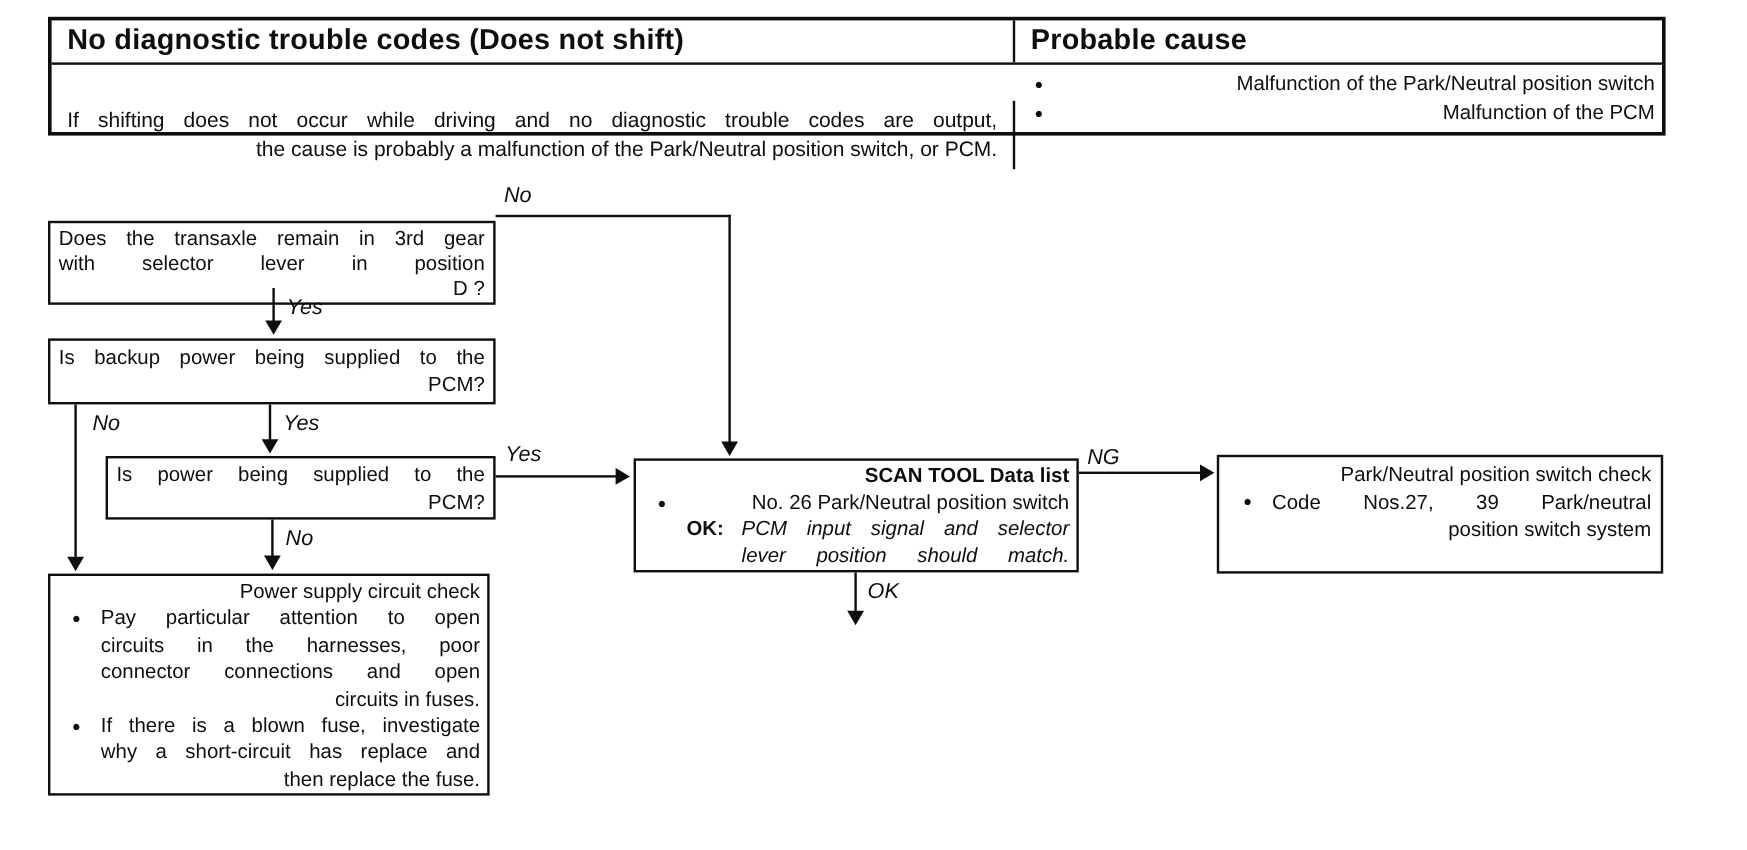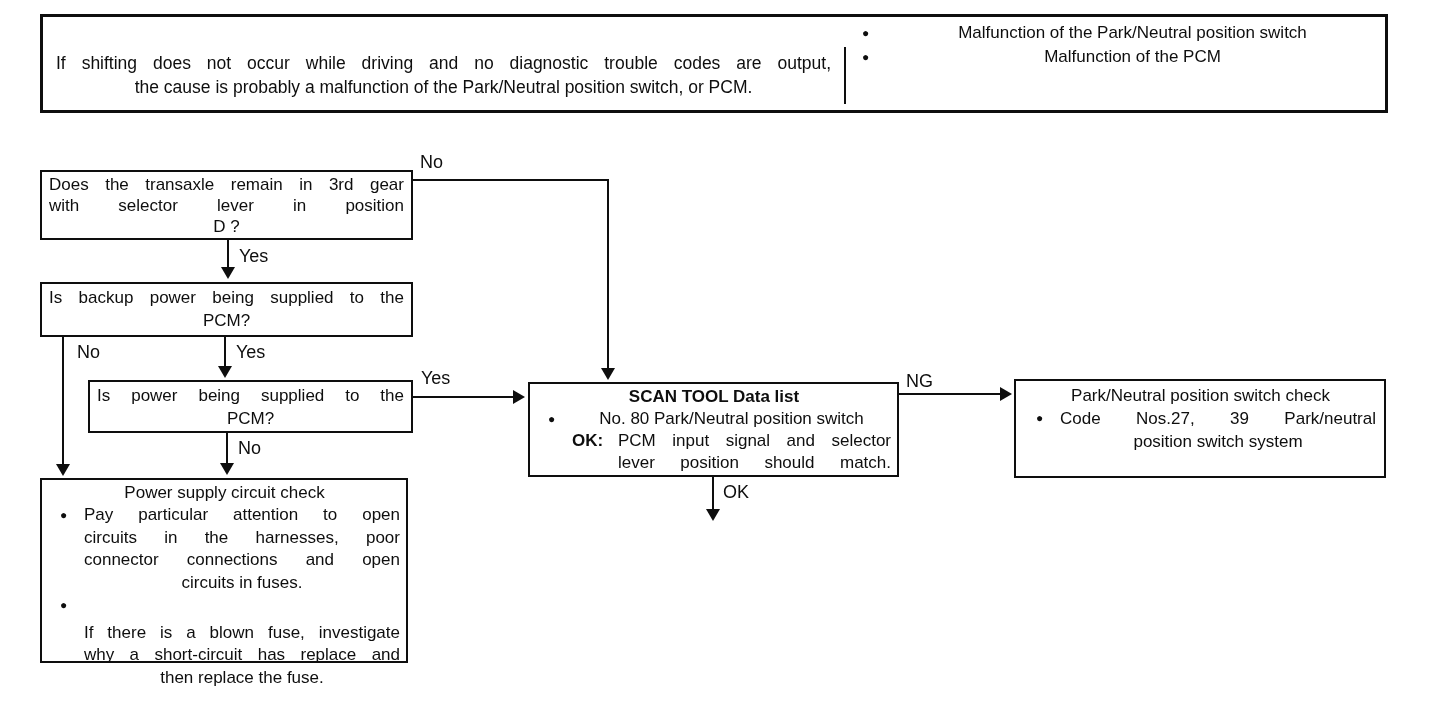--- a/index.html
+++ b/index.html
@@ -20,70 +20,74 @@
   .t-cr { flex:1; height:100%; }
   .t-head { font-size:24px; font-weight:bold; padding:3px 0 0 13px; letter-spacing:0.2px; }
   .t-desc { font-size:17.5px; line-height:24px; padding:4px 13px 0 13px;margin-top:30px; }
   .cause-list { padding-top:4px; font-size:17px; line-height:24px; }
   .brow { display:flex; }
   .bullet { width:40px; padding-left:16px; flex:0 0 40px; font-size:12px; line-height:inherit; }
   .btext { flex:1; padding-right:6px; }
 
   
   .jline { text-align:justify; text-align-last:justify; }
-  .nline { text-align:center; }
+  .nline { text-align:right; }
 
   
   .fbox { position:absolute; border:2px solid #0e0e0e; background:#fff;
           font-size:17px; line-height:22px; }
   .fb-pad { padding:2px 7px; }
   .fb-title { padding-left:1px; }
   .bold { font-weight:bold; }
 
   
   .hline, .vline { position:absolute; background:#0e0e0e; }
   .hline { height:2px; }
   .vline { width:2px; }
   .arrd { position:absolute; width:0; height:0;
           border-left:7px solid transparent; border-right:7px solid transparent;
           border-top:12px solid #0e0e0e; }
   .arrr { position:absolute; width:0; height:0;
           border-top:7px solid transparent; border-bottom:7px solid transparent;
           border-left:12px solid #0e0e0e; }
-  .clabel { position:absolute; font-size:18px; line-height:20px; }
+  .clabel { position:absolute; font-size:18px; line-height:20px;font-style:italic; }
 
   .ok-row { display:flex; margin-left:36px; }
   .ok-key { flex:0 0 46px; font-weight:bold; }
-  .ok-lines { flex:1; }
+  .ok-lines { flex:1;font-style:italic; }
 </style>
 </head>
 <body>
 
 <div class="canvas">
 
   <div class="ref-table">
+    <div class="t-row t-hrow">
+      <div class="t-cl t-head">No diagnostic trouble codes (Does not shift)</div>
+      <div class="t-cr t-head">Probable cause</div>
+    </div>
     <div class="t-row t-brow">
       <div class="t-cl t-desc">
         <div class="jline">If shifting does not occur while driving and no diagnostic trouble codes are output,</div>
         <div class="nline">the cause is probably a malfunction of the Park/Neutral position switch, or PCM.</div>
       </div>
       <div class="t-cr cause-list">
         <div class="brow">
           <span class="bullet">●</span>
           <div class="btext nline">Malfunction of the Park/Neutral position switch</div>
         </div>
         <div class="brow">
           <span class="bullet">●</span>
           <div class="btext nline">Malfunction of the PCM</div>
         </div>
       </div>
     </div>
   </div>
 
-  <div class="fbox fb-pad" style="left:40px; top:170px; width:373px; height:70px; line-height:21px;">
+  <div class="fbox fb-pad" style="left:40px; top:184px; width:373px; height:70px; line-height:21px;">
     <div class="jline">Does the transaxle remain in 3rd gear</div>
     <div class="jline">with selector lever in position</div>
     <div class="nline">D ?</div>
   </div>
 
   <div class="fbox fb-pad" style="left:40px; top:282px; width:373px; height:55px; line-height:23px;">
     <div class="jline">Is backup power being supplied to the</div>
     <div class="nline">PCM?</div>
   </div>
 
@@ -98,33 +102,33 @@
       <span class="bullet" style="padding-left:12px; flex-basis:36px; width:36px;">●</span>
       <div class="btext" style="padding-right:0;">
         <div class="jline">Pay particular attention to open</div>
         <div class="jline">circuits in the harnesses, poor</div>
         <div class="jline">connector connections and open</div>
         <div class="nline">circuits in fuses.</div>
       </div>
     </div>
     <div class="brow">
       <span class="bullet" style="padding-left:12px; flex-basis:36px; width:36px;">●</span>
-      <div class="btext" style="padding-right:0;margin-top:28px;">
+      <div class="btext" style="padding-right:0;">
         <div class="jline">If there is a blown fuse, investigate</div>
         <div class="jline">why a short-circuit has replace and</div>
         <div class="nline">then replace the fuse.</div>
       </div>
     </div>
   </div>
 
   <div class="fbox" style="left:528px; top:382px; width:371px; height:95px; line-height:22px; padding:2px 6px;">
     <div class="fb-title nline bold">SCAN TOOL Data list</div>
     <div class="brow">
       <span class="bullet" style="padding-left:12px; flex-basis:36px; width:36px;">●</span>
-      <div class="btext nline" style="padding-right:0;">No. 80 Park/Neutral position switch</div>
+      <div class="btext nline" style="padding-right:0;">No. 26 Park/Neutral position switch</div>
     </div>
     <div class="ok-row">
       <span class="ok-key">OK:</span>
       <div class="ok-lines">
         <div class="jline">PCM input signal and selector</div>
         <div class="jline">lever position should match.</div>
       </div>
     </div>
   </div>
 

